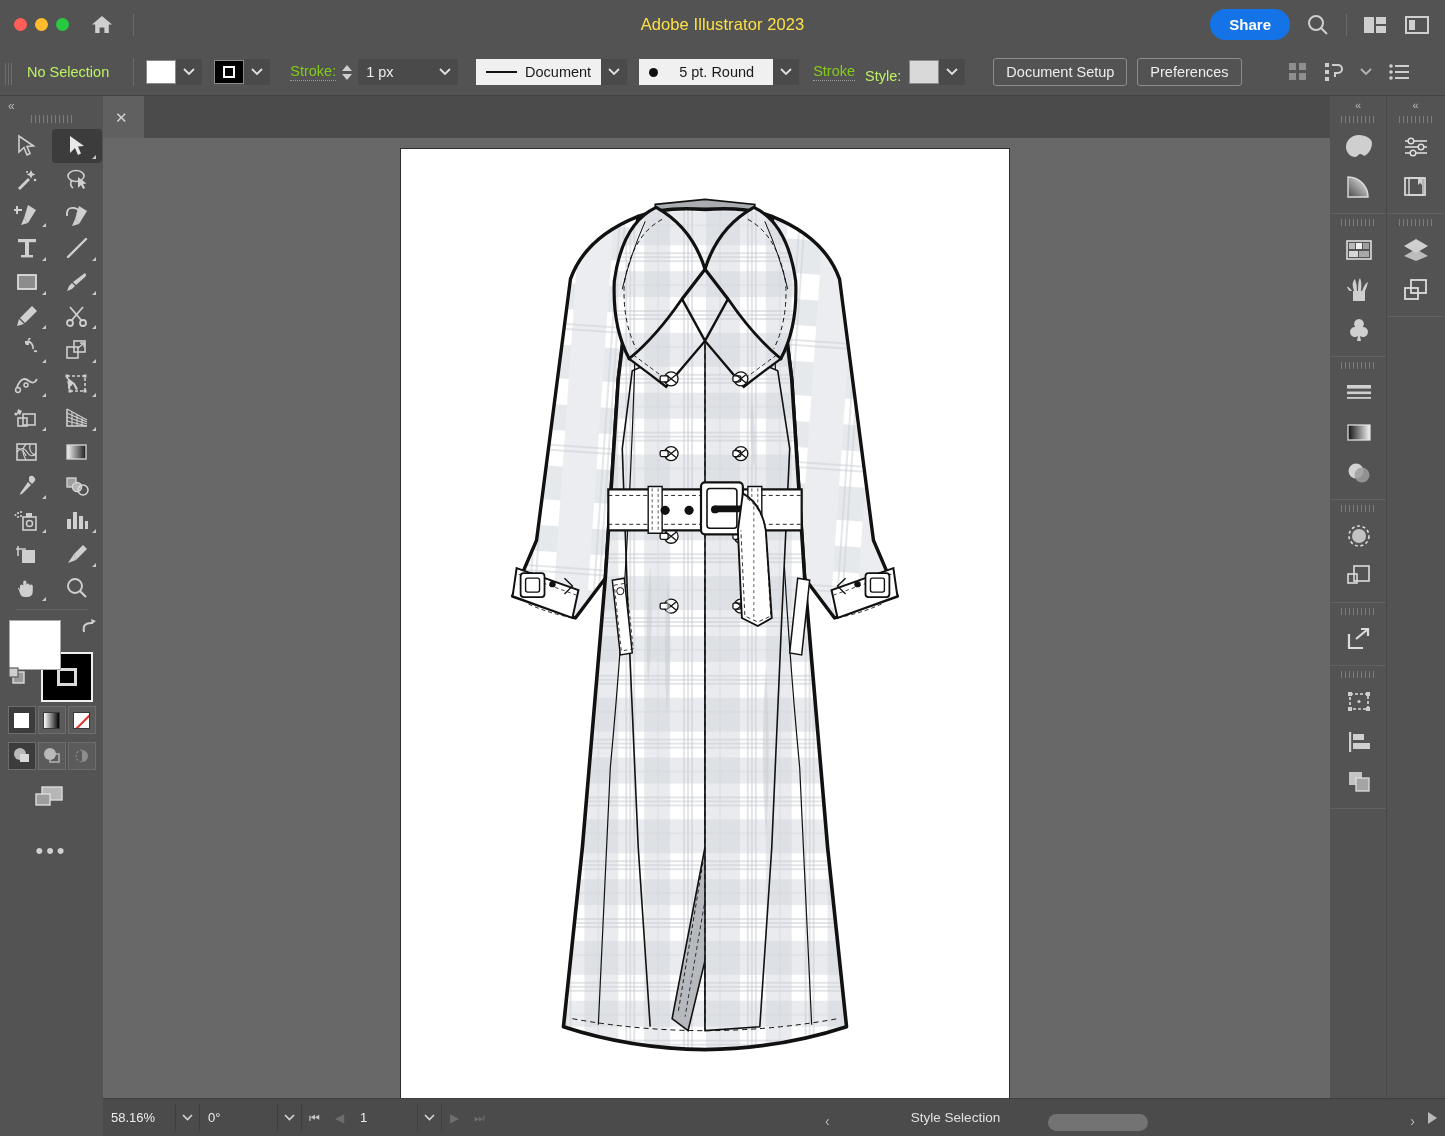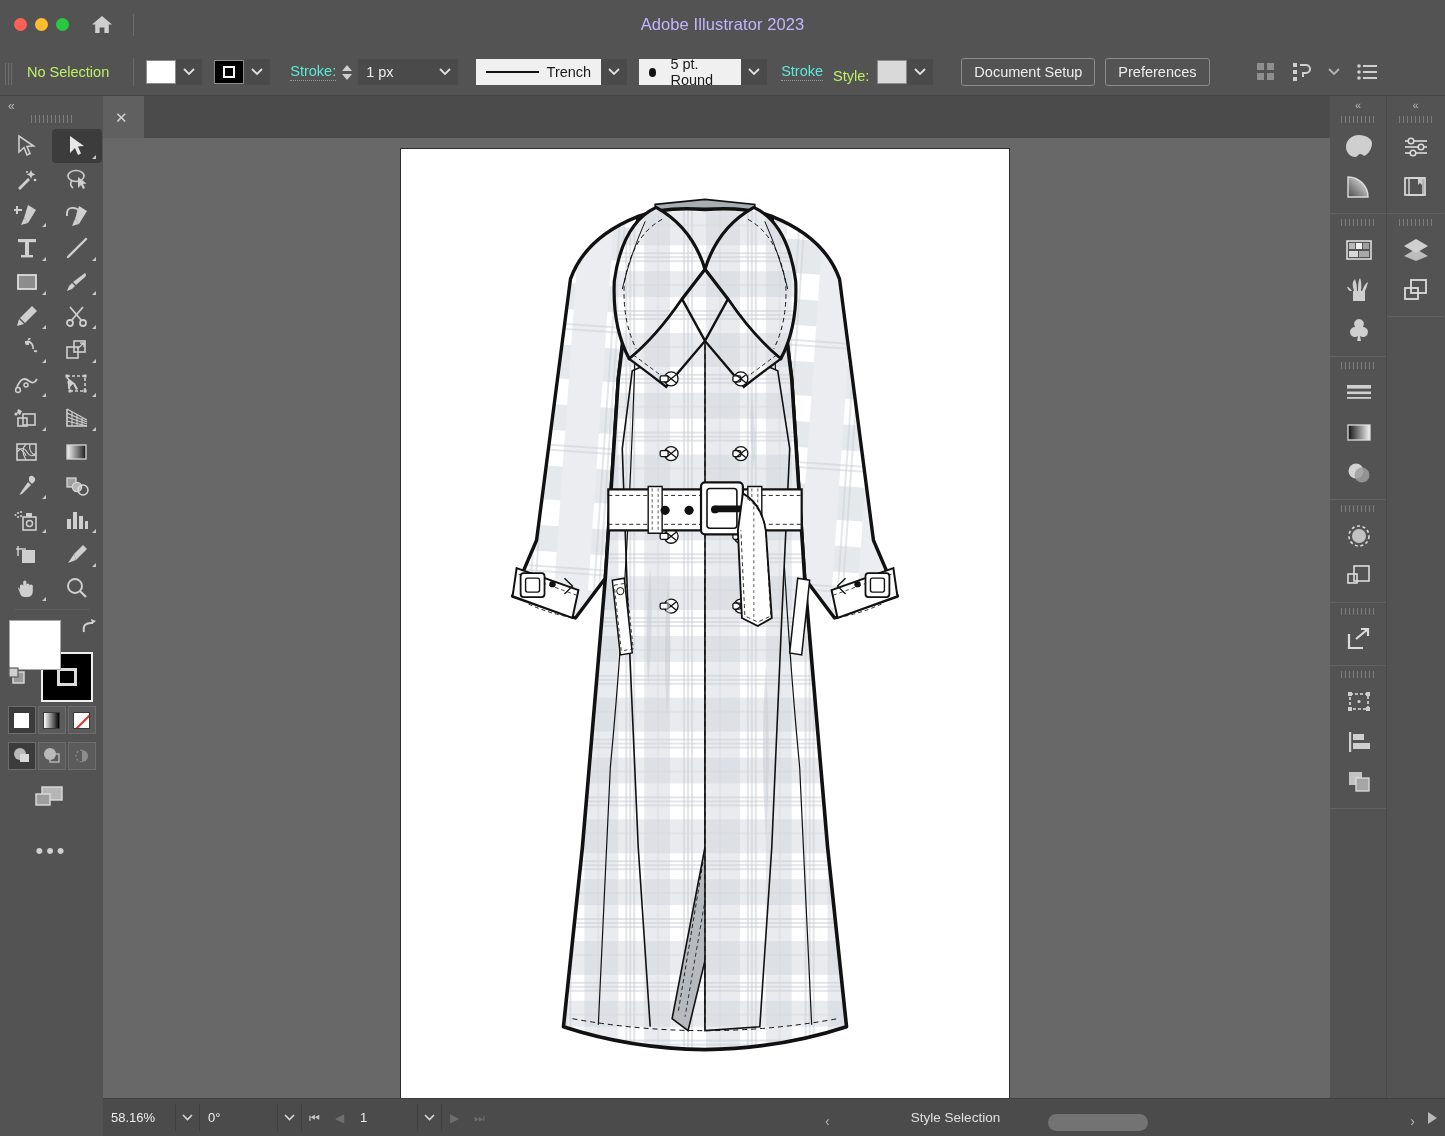--- a/index.html
+++ b/index.html
@@ -21,21 +21,21 @@
   }
   .traffic { display: flex; gap: 8px; margin-left: 14px; align-items: center; }
   .dot { width: 13px; height: 13px; border-radius: 50%; }
   .dot.r { background: #ff5f57; }
   .dot.y { background: #febc2e; }
   .dot.g { background: #28c840; }
   .home-btn { margin-left: 20px; width: 26px; height: 26px; display: flex; align-items: center; justify-content: center; }
   .vsep { width: 1px; height: 22px; background: #6b6b6b; margin-left: 18px; }
   .app-title {
     position: absolute; left: 0; right: 0; text-align: center;
-    font-size: 16.5px; color: #c4b5fd; letter-spacing: 0.1px;
+    font-size: 16.5px; color: #fde047; letter-spacing: 0.1px;
   }
   .title-right { position: absolute; right: 14px; display: flex; align-items: center; gap: 14px; }
   .share-btn {
     background: #1473e6; color: #fff; font-size: 15px; font-weight: bold;
     border: none; border-radius: 16px; padding: 7px 19px; cursor: pointer;
   }
   .ticon { width: 28px; height: 28px; display: flex; align-items: center; justify-content: center; cursor: pointer; }
 
   
   .controlbar {
@@ -59,21 +59,21 @@
   }
   .sw-stroke {
     width: 30px; height: 24px; border: 1px solid #8a8a8a; background: #000;
     display: flex; align-items: center; justify-content: center;
   }
   .sw-stroke i { width: 12px; height: 12px; border: 2px solid #fff; display: block; }
   .caret-btn {
     width: 26px; height: 26px; background: #4a4a4a; border: none;
     display: flex; align-items: center; justify-content: center; cursor: pointer;
   }
-  .lbl-dotted { color: #5eead4; font-size: 14.5px; border-bottom: 1px dotted #9a9a9a; padding-bottom: 1px; }
+  .lbl-dotted { color: #84cc16; font-size: 14.5px; border-bottom: 1px dotted #9a9a9a; padding-bottom: 1px; }
   .stepper { display: flex; flex-direction: column; align-items: center; margin: 0 5px; gap: 1px; cursor: pointer; }
   .numfield {
     background: #4a4a4a; color: #ededed; font-size: 14.5px;
     border: none; width: 74px; height: 26px; padding: 0 8px;
     font-family: "Liberation Sans", sans-serif;
   }
   .lightfield {
     background: #f0f0f0; color: #1a1a1a; font-size: 14.5px; height: 26px;
     display: flex; align-items: center; gap: 8px; padding: 0 10px;
   }
@@ -230,20 +230,43 @@
       <div class="dot y"></div>
       <div class="dot g"></div>
     </div>
     <div class="home-btn">
       <svg width="24" height="24" viewBox="0 0 24 24">
           <path class="ic" d="M12 3 L22 11.5 h-3.2 v8.5 h-4.4 v-5.6 h-4.8 v5.6 H5.2 V11.5 H2 Z"></path>
         </svg>
     </div>
     <div class="vsep"></div>
     <div class="app-title">Adobe Illustrator 2023</div>
+    <div class="title-right">
+      <button class="share-btn">Share</button>
+      <div class="ticon">
+        <svg width="26" height="26" viewBox="0 0 26 26">
+            <circle cx="11" cy="11" r="7" fill="none" stroke="#cfcfcf" stroke-width="2"></circle>
+            <line x1="16" y1="16" x2="22" y2="22" stroke="#cfcfcf" stroke-width="2"></line>
+          </svg>
+      </div>
+      <div class="vsep" style="margin:0"></div>
+      <div class="ticon">
+        <svg width="26" height="22" viewBox="0 0 26 22">
+            <rect x="2" y="3" width="10" height="16" class="ic"></rect>
+            <rect x="14" y="3" width="10" height="7" class="ic"></rect>
+            <rect x="14" y="12" width="10" height="7" class="ic"></rect>
+          </svg>
+      </div>
+      <div class="ticon">
+        <svg width="26" height="22" viewBox="0 0 26 22">
+            <rect x="2" y="3" width="22" height="16" fill="none" stroke="#cfcfcf" stroke-width="2"></rect>
+            <rect x="5" y="6" width="6" height="10" class="ic"></rect>
+          </svg>
+      </div>
+    </div>
   </div>
 
   <div class="controlbar">
     <div class="grip-v"></div>
     <div class="cb-label" style="margin-left:10px;">No Selection</div>
     <div class="cb-sep" style="margin-left:24px;"></div>
     <div class="swatch-group">
       <div class="sw-box"></div>
       <button class="caret-btn">
         <svg width="12" height="8" viewBox="0 0 12 8">
@@ -271,28 +294,28 @@
         </svg>
     </div>
     <input class="numfield" value="1 px" style="">
     <button class="caret-btn">
       <svg width="12" height="8" viewBox="0 0 12 8">
           <path d="M1 1 L6 6 L11 1" fill="none" stroke="#e0e0e0" stroke-width="1.8"></path>
         </svg>
     </button>
     <div class="lightfield" style="margin-left:18px;width:125px;">
       <span class="uniform-line"></span>
-      <span>Trench</span>
+      <span>Document</span>
     </div>
     <button class="caret-btn">
       <svg width="12" height="8" viewBox="0 0 12 8">
           <path d="M1 1 L6 6 L11 1" fill="none" stroke="#e0e0e0" stroke-width="1.8"></path>
         </svg>
     </button>
-    <div class="lightfield" style="margin-left:12px;width:102px;justify-content:flex-start;gap:14px;">
+    <div class="lightfield" style="margin-left:12px;width:134px;justify-content:flex-start;gap:21px;">
       <span class="rnd-dot"></span>
       <span>5 pt. Round</span>
     </div>
     <button class="caret-btn">
       <svg width="12" height="8" viewBox="0 0 12 8">
           <path d="M1 1 L6 6 L11 1" fill="none" stroke="#e0e0e0" stroke-width="1.8"></path>
         </svg>
     </button>
     <div class="lbl-dotted" style="margin-left:14px;">Stroke</div>
     <div class="cb-label" style="margin-left:10px;margin-top:8px;">Style:</div>

